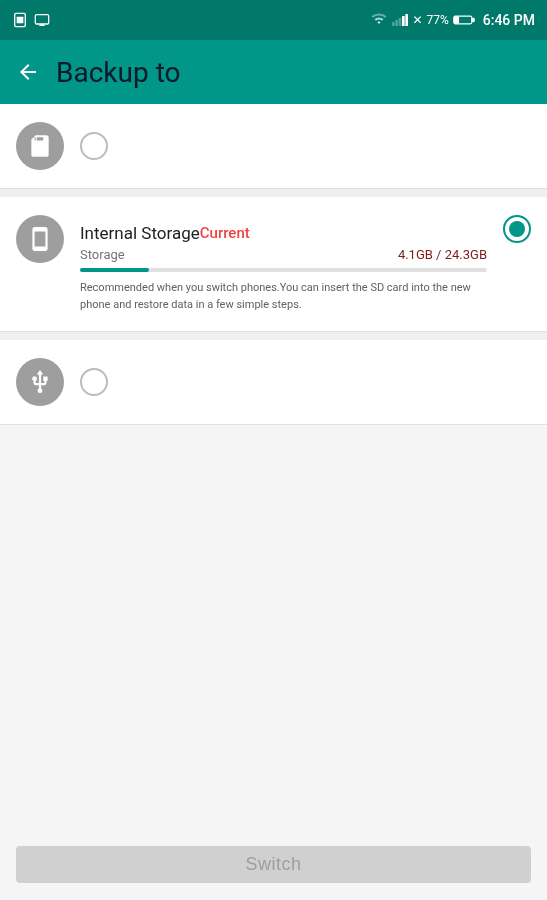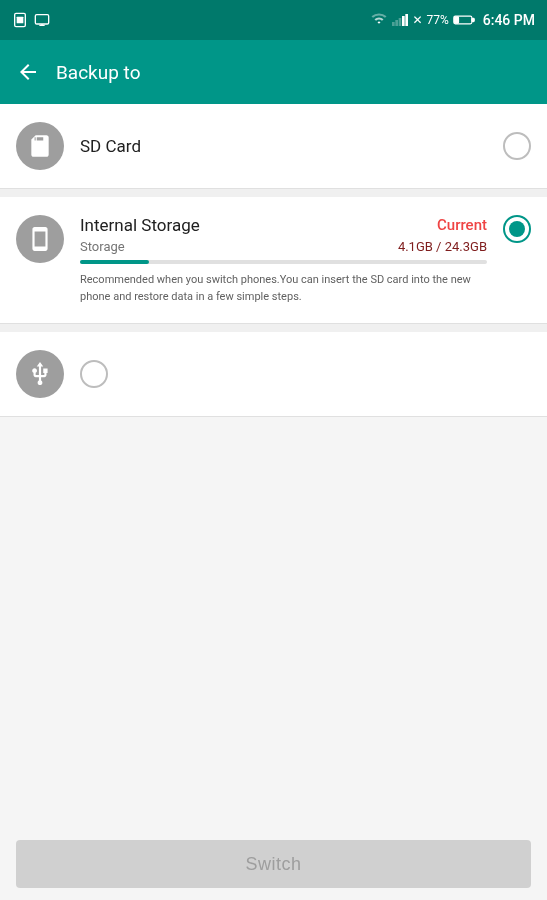--- a/index.html
+++ b/index.html
@@ -46,22 +46,22 @@
       gap: 16px;
     }
     .back-button {
       color: white;
       font-size: 24px;
       cursor: pointer;
       display: flex;
       align-items: center;
     }
     .app-bar-title {
-      color: #ffffff;
-      font-size: 19px;
+      color: #0f172a;
+      font-size: 28px;
       font-weight: 400;
     }
 
     
     .content {
       background: #f5f5f5;
       height: calc(900px - 40px - 64px - 72px);
       overflow-y: auto;
     }
 
@@ -96,22 +96,23 @@
       flex: 1;
     }
     .item-title {
       font-size: 17px;
       color: #212121;
       font-weight: 400;
     }
     .item-row {
       display: flex;
       align-items: center;
-      justify-content: space-between;
-      width: 100%;
+      justify-content: flex-start;
+      width: 100%;
+      margin-top: 8px;
     }
     .current-label {
       color: #ef4444;
       font-size: 15px;
       font-weight: 500;
     }
     .storage-info {
       display: flex;
       justify-content: space-between;
       margin-top: 4px;
@@ -184,21 +185,21 @@
       width: 100%;
       height: 72px;
       background: #f5f5f5;
       display: flex;
       align-items: center;
       justify-content: center;
       padding: 12px 16px;
     }
     .switch-button {
       width: 100%;
-      height: 48px;
+      height: 37px;
       background: #d0d0d0;
       border: none;
       border-radius: 4px;
       font-size: 18px;
       color: #9e9e9e;
       cursor: pointer;
       letter-spacing: 0.5px;
     }
   </style>
 </head>
@@ -255,23 +256,20 @@
 </div>
 
 <div class="content">
 
   <div class="list-item">
     <div class="icon-circle">
 
       <svg width="26" height="26" viewBox="0 0 24 24" fill="white">
         <path d="M18 2H8L4 6v14c0 1.1.9 2 2 2h12c1.1 0 2-.9 2-2V4c0-1.1-.9-2-2-2zM9 4h2v3H9V4zm-2 0h1v3H7V4zm8 0v3h-4V4h4z"></path>
       </svg>
-    </div>
-    <div class="item-content">
-      <span class="item-title">SD Card</span>
     </div>
     <div class="radio-button"></div>
   </div>
 
   <div class="divider"></div>
 
   <div class="list-item expanded">
     <div class="icon-circle">
 
       <svg width="26" height="26" viewBox="0 0 24 24" fill="white">

